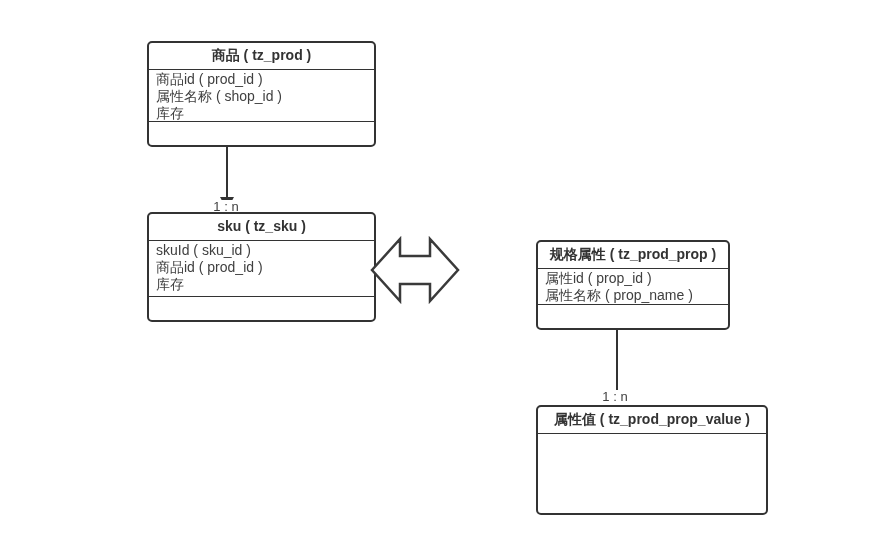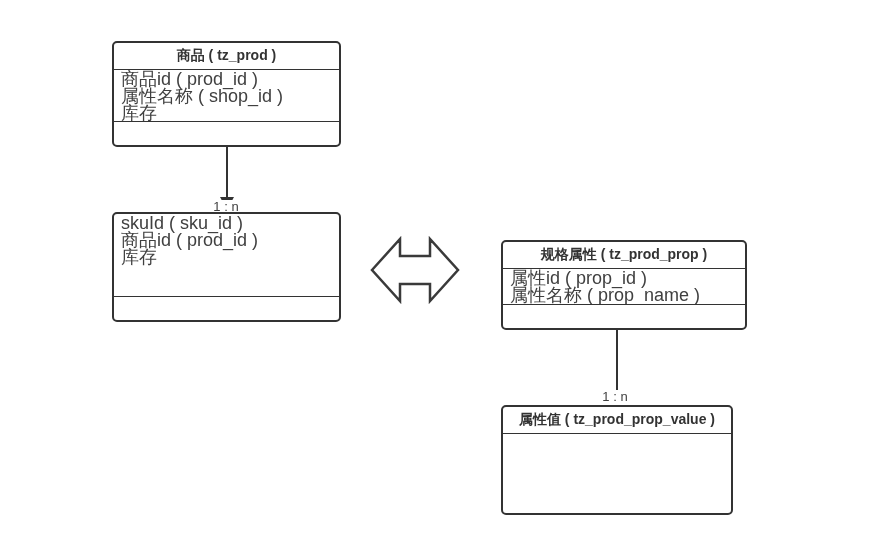--- a/index.html
+++ b/index.html
@@ -17,38 +17,39 @@
   }
   .entity {
     position: absolute;
     box-sizing: border-box;
     display: flex;
     flex-direction: column;
     border: 2px solid #333333;
     border-radius: 5px;
     background: #ffffff;
     color: #404040;
+    margin-left: 35px;
   }
   .entity-title {
     box-sizing: border-box;
     height: 27px;
     line-height: 25px;
     border-bottom: 1.5px solid #333333;
     text-align: center;
     font-size: 14px;
     font-weight: bold;
     color: #333333;
     white-space: nowrap;
   }
   .entity-fields {
     flex: 1;
     box-sizing: border-box;
     border-bottom: 1.5px solid #333333;
     padding: 1px 7px 0 7px;
-    font-size: 18px;
+    font-size: 14px;
     line-height: 17px;
     overflow: hidden;
   }
   .field {
     white-space: nowrap;
   }
   .entity-footer {
     height: 23px;
   }
   .vline {
@@ -92,33 +93,34 @@
       <div class="field">库存</div>
     </div>
     <div class="entity-footer"></div>
   </div>
 
   <div class="vline" style="left:226px; top:147px; height:50px;"></div>
   <div class="arrowhead-down" style="left:220px; top:197px;"></div>
   <div class="rel-label" style="left:226px; top:172px;">1 : n</div>
 
   <div class="entity" style="left:112px; top:212px; width:229px; height:110px;">
+    <div class="entity-title">sku ( tz_sku )</div>
     <div class="entity-fields">
       <div class="field">skuId ( sku_id )</div>
       <div class="field">商品id ( prod_id )</div>
       <div class="field">库存</div>
     </div>
     <div class="entity-footer"></div>
   </div>
 
   <svg class="double-arrow" style="left:370px; top:236px;" width="90" height="68" viewBox="0 0 90 68">
     <polygon points="2,34 30,3 30,20 60,20 60,3 88,34 60,65 60,48 30,48 30,65" fill="#ffffff" stroke="#3a3a3a" stroke-width="2.5" stroke-linejoin="miter"></polygon>
   </svg>
 
-  <div class="entity" style="left:501px; top:240px; width:246px; height:90px;">
+  <div class="entity" style="left:501px; top:240px; width:194px; height:90px;">
     <div class="entity-title">规格属性 ( tz_prod_prop )</div>
     <div class="entity-fields">
       <div class="field">属性id ( prop_id )</div>
       <div class="field">属性名称 ( prop_name )</div>
     </div>
     <div class="entity-footer"></div>
   </div>
 
   <div class="vline" style="left:616px; top:330px; height:61px;"></div>
   <div class="arrowhead-down" style="left:610px; top:391px;"></div>

